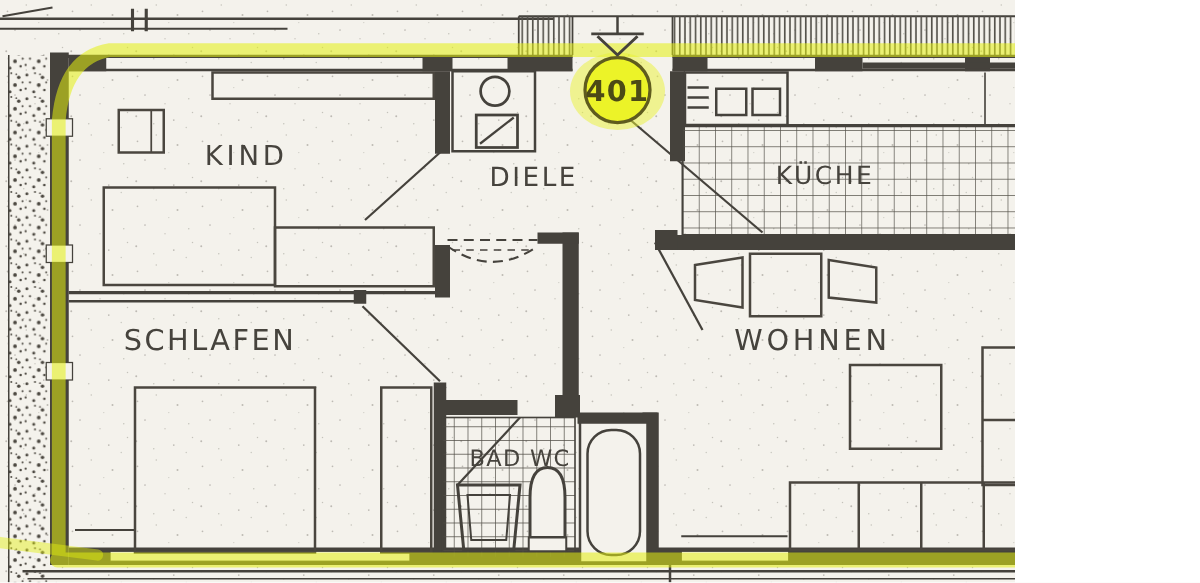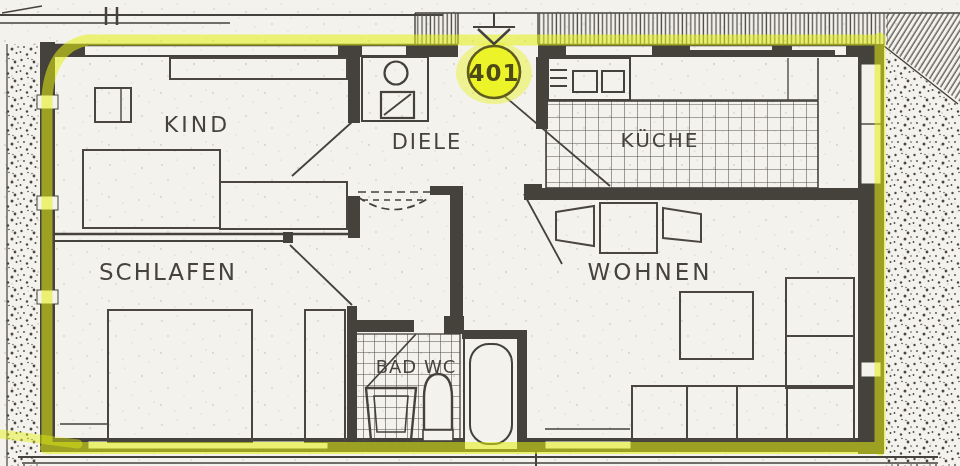--- a/index.html
+++ b/index.html
@@ -1,16 +1,16 @@
 <!DOCTYPE html>
 <html><head>
 <meta charset="utf-8">
 <style>
   html,body{margin:0;padding:0;background:#ffffff;}
-  .stage{position:relative;width:960px;height:466px;overflow:hidden;background:#f6f4ef;
+  .stage{position:relative;width:812px;height:466px;overflow:hidden;background:#f6f4ef;
          font-family:"DejaVu Sans", sans-serif;text-align:right;}
   svg{display:block;}
   .room-label{fill:#46433d;font-family:"DejaVu Sans", sans-serif;}
   .badge-num{fill:#4c4a16;font-family:"DejaVu Sans", sans-serif;font-weight:bold;}
 </style>
 </head>
 <body>
 
 <div class="stage">
 <svg width="960" height="466" viewBox="0 0 960 466">

